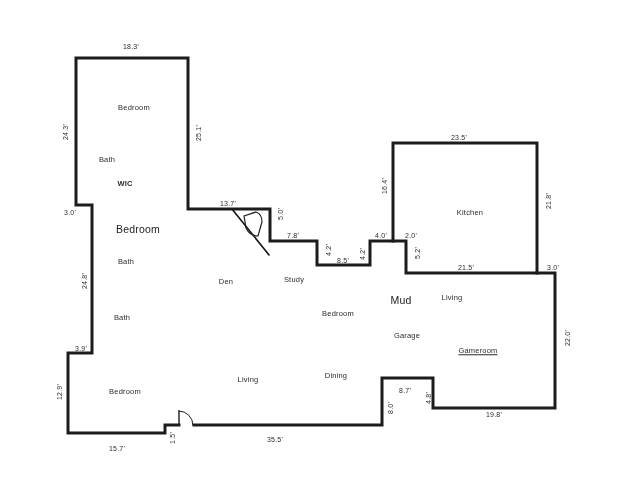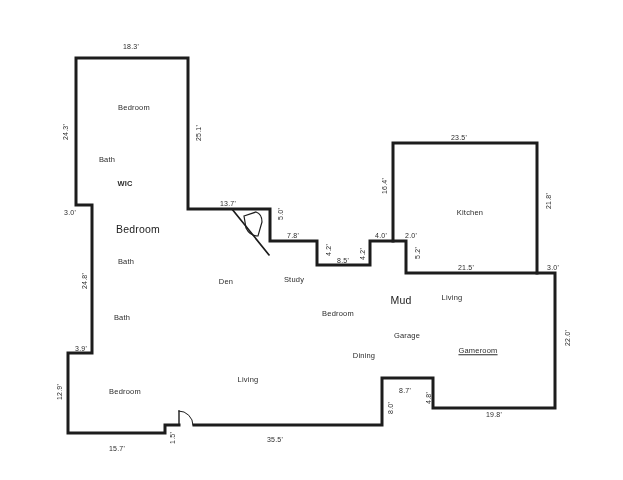--- a/index.html
+++ b/index.html
@@ -67,21 +67,21 @@
       <div class="label room-label" style="left: 122px; top: 318px; transform: translate(-50%, -50%);">Bath</div>
       <div class="label room-label" style="left: 125px; top: 392px; transform: translate(-50%, -50%);">Bedroom</div>
       <div class="label room-label" style="left: 226px; top: 282px; transform: translate(-50%, -50%);">Den</div>
       <div class="label room-label" style="left: 294px; top: 280px; transform: translate(-50%, -50%);">Study</div>
       <div class="label room-label" style="left: 338px; top: 314px; transform: translate(-50%, -50%);">Bedroom</div>
       <div class="label room-label large" style="left: 401px; top: 300px; transform: translate(-50%, -50%);">Mud</div>
       <div class="label room-label" style="left: 452px; top: 298px; transform: translate(-50%, -50%);">Living</div>
       <div class="label room-label" style="left: 407px; top: 336px; transform: translate(-50%, -50%);">Garage</div>
       <div class="label room-label" style="left: 478px; top: 351px; transform: translate(-50%, -50%); text-decoration: underline;">Gameroom</div>
       <div class="label room-label" style="left: 235px; top: 380px; transform: translate(-50%, -50%); margin-left: 13px;">Living</div>
-      <div class="label room-label" style="left: 336px; top: 356px; transform: translate(-50%, -50%); margin-left: 28px;">Dining</div>
+      <div class="label room-label" style="left: 336px; top: 376px; transform: translate(-50%, -50%);">Dining</div>
       <div class="label room-label" style="left: 470px; top: 213px; transform: translate(-50%, -50%);">Kitchen</div>
       <div class="label dimension-label" style="left: 131px; top: 46px; transform: translate(-50%, -50%);">18.3'</div>
       <div class="label dimension-label" style="left: 65px; top: 132px; transform: translate(-50%, -50%) rotate(-90deg);">24.3'</div>
       <div class="label dimension-label" style="left: 198px; top: 133px; transform: translate(-50%, -50%) rotate(-90deg);">25.1'</div>
       <div class="label dimension-label" style="left: 70px; top: 212px; transform: translate(-50%, -50%);">3.0'</div>
       <div class="label dimension-label" style="left: 84px; top: 281px; transform: translate(-50%, -50%) rotate(-90deg);">24.8'</div>
       <div class="label dimension-label" style="left: 81px; top: 348px; transform: translate(-50%, -50%);">3.9'</div>
       <div class="label dimension-label" style="left: 59px; top: 392px; transform: translate(-50%, -50%) rotate(-90deg);">12.9'</div>
       <div class="label dimension-label" style="left: 117px; top: 448px; transform: translate(-50%, -50%);">15.7'</div>
       <div class="label dimension-label" style="left: 172px; top: 438px; transform: translate(-50%, -50%) rotate(-90deg);">1.5'</div>

